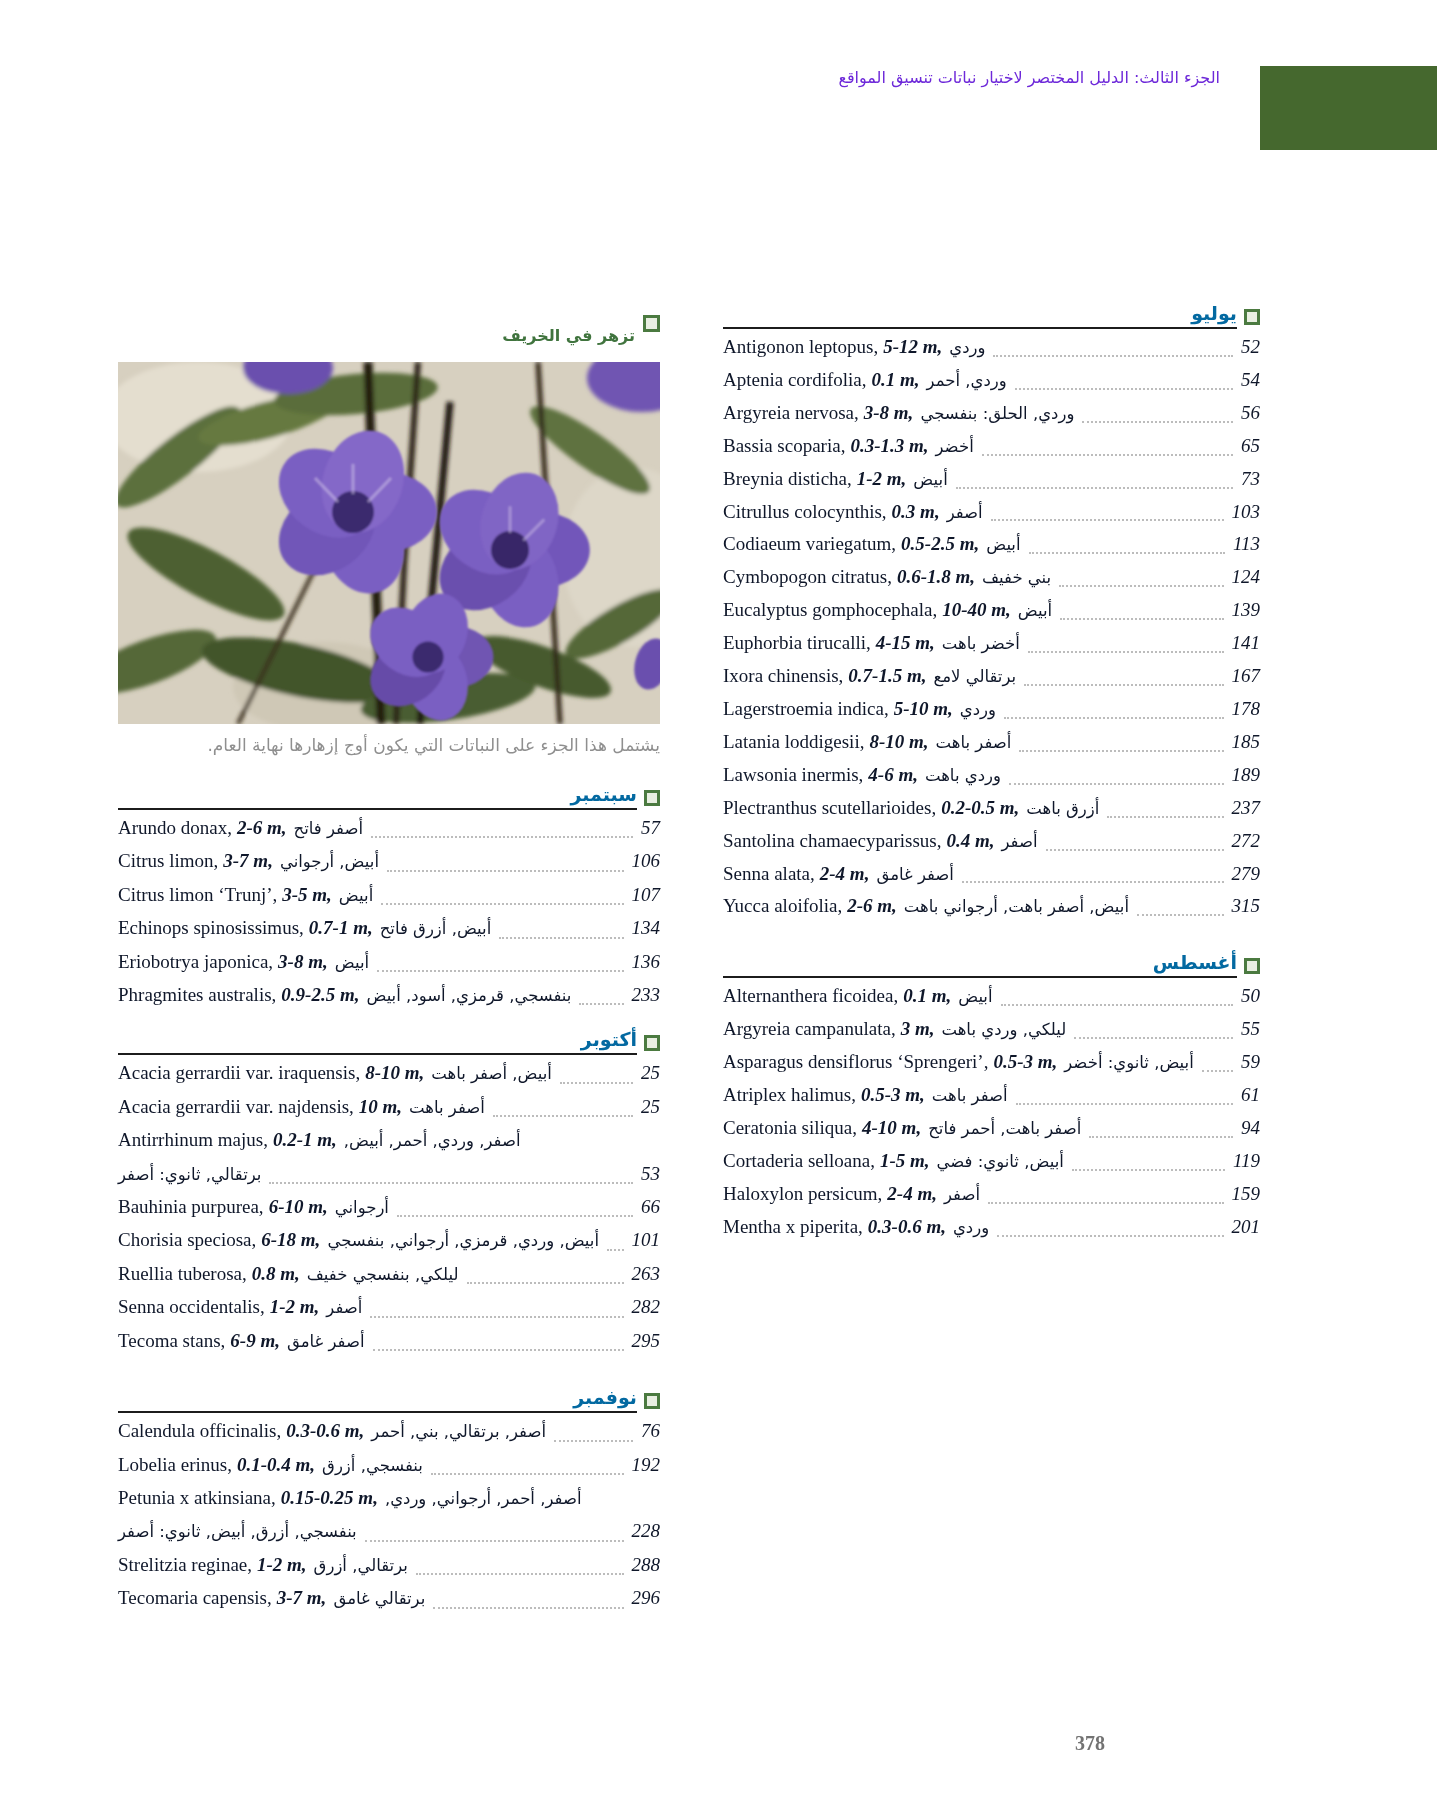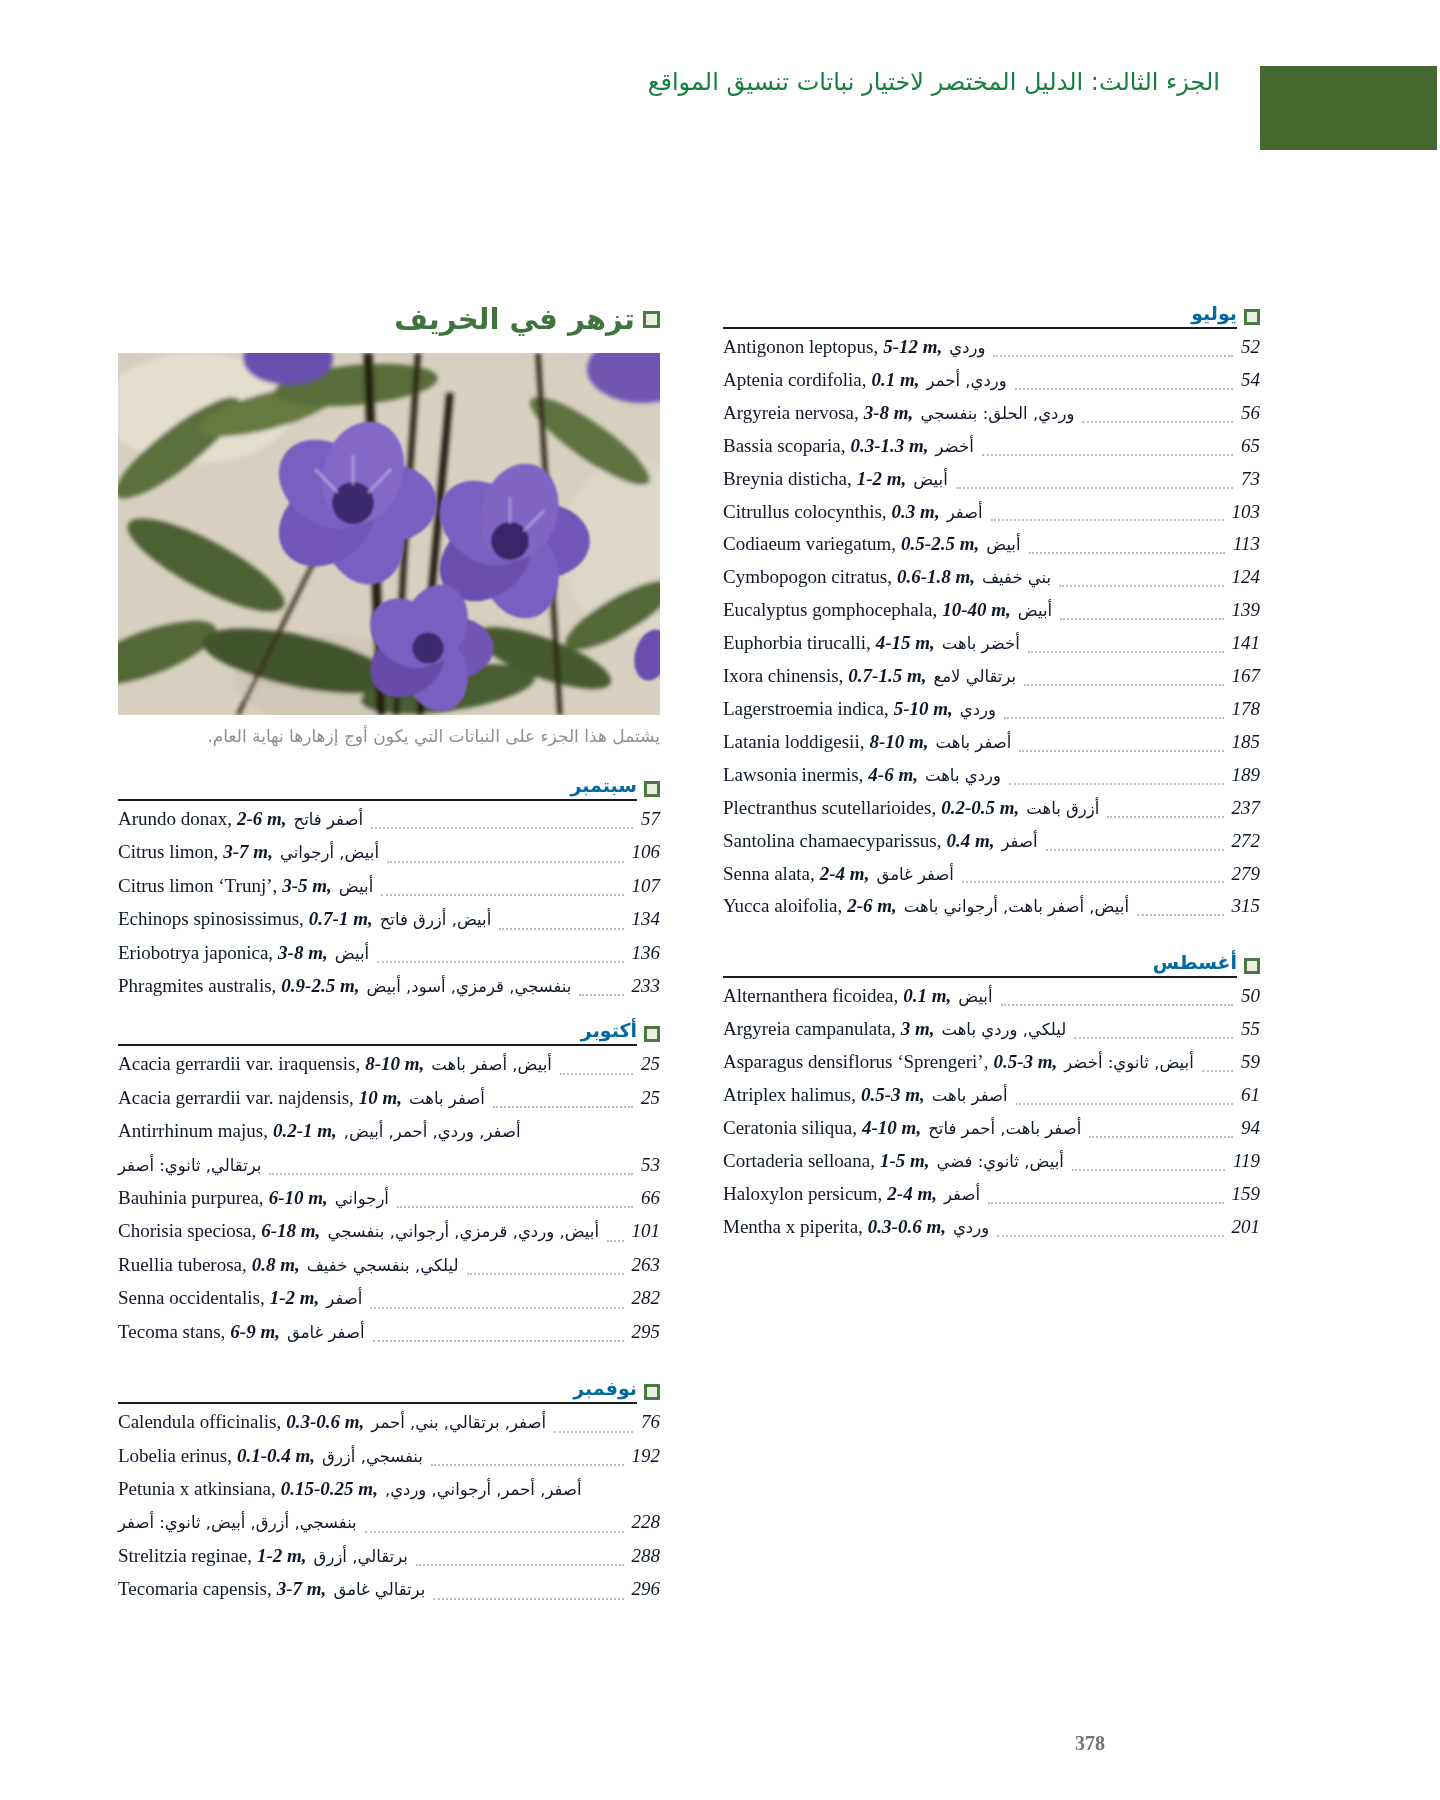--- a/index.html
+++ b/index.html
@@ -4,38 +4,38 @@
 <style>
   html,body { margin:0; padding:0; background:#ffffff; }
   .page {
     position:relative; width:1440px; height:1800px; background:#ffffff;
     overflow:hidden; font-family:"Liberation Serif", serif;
   }
 
   
   .top-header {
     position:absolute; top:68px; right:220px; direction:rtl;
-    font-family:"DejaVu Sans", sans-serif; font-size:24px; color:#15803d;
+    font-family:"DejaVu Sans", sans-serif; font-size:16px; color:#6d28d9;
     letter-spacing:0; white-space:nowrap;
   }
   .corner-block {
     position:absolute; left:1260px; top:66px; width:177px; height:84px;
     background:#45682e;
   }
 
   
   .col { position:absolute; top:302px; }
   .col-left  { left:118px; width:542px; }
   .col-right { left:723px; width:537px; }
 
   
   .autumn-head { display:flex; justify-content:flex-end; align-items:center; gap:8px; }
   .autumn-title {
-    font-family:"DejaVu Sans", sans-serif; font-weight:bold; font-size:29px;
-    color:#40743e; direction:rtl;
+    font-family:"DejaVu Sans", sans-serif; font-weight:bold; font-size:16px;
+    color:#40743e; direction:rtl;margin-top:24px;
   }
   .sq {
     display:inline-block; width:11px; height:11px;
     border:3px solid #4b7a40; background:#e9efe2; flex:none;
   }
 
   
   .photo { margin-top:17px; width:542px; height:362px; overflow:hidden; }
   .caption {
     margin-top:11px; text-align:right; direction:rtl;

